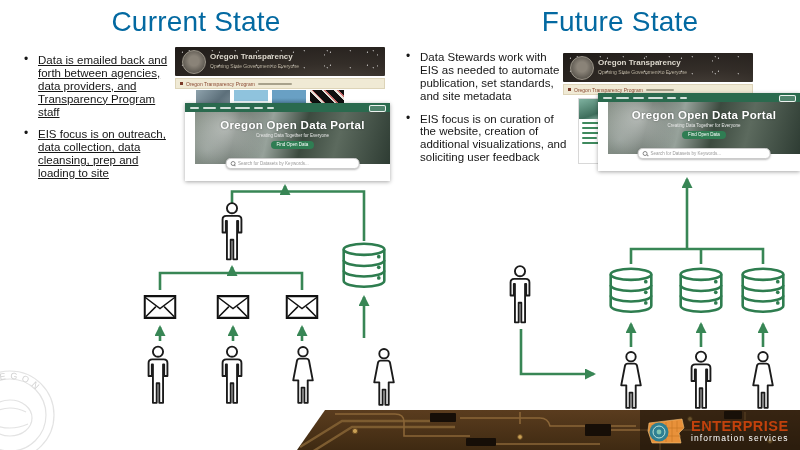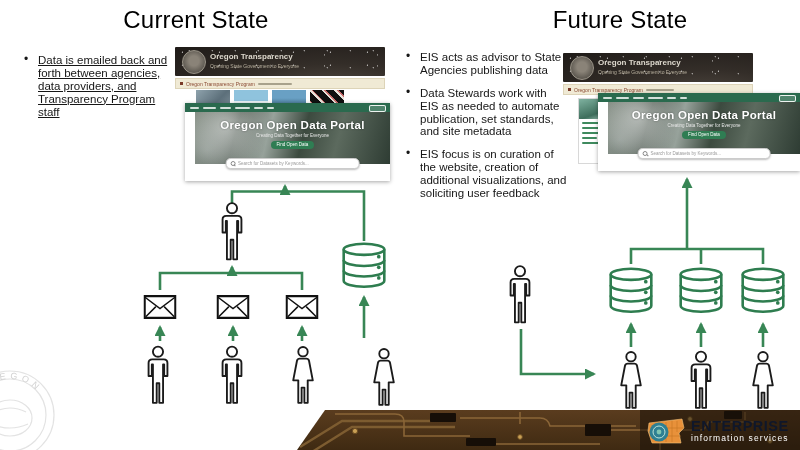--- a/index.html
+++ b/index.html
@@ -1,20 +1,20 @@
 <!DOCTYPE html>
 <html><head>
 <meta charset="utf-8">
 <style>
   html,body{margin:0;padding:0;background:#ffffff;}
   .slide{position:relative;width:800px;height:450px;background:#fff;overflow:hidden;
          font-family:"Liberation Sans",sans-serif;}
 
   
-  .state-title{position:absolute;top:6px;font-size:24px;color:#000000;font-weight:400;
+  .state-title{position:absolute;top:6px;font-size:28px;color:#0369a1;font-weight:400;
                text-align:center;letter-spacing:.2px;}
   .t-cur{left:0;width:392px;}
   .t-fut{left:424px;width:392px;}
 
   
   .bullets{position:absolute;margin:0;padding:0;list-style:none;font-size:11.5px;
            line-height:1.12;color:#161616;}
   .bullets li{position:relative;padding-left:18px;margin-bottom:10px;}
   .bullets li::before{content:"\2022";position:absolute;left:4px;top:-1px;font-size:12px;}
   .b-left{left:20px;top:54px;width:154px;text-decoration:underline;}
@@ -86,39 +86,39 @@
   .rpanel i:nth-of-type(1){width:80%}.rpanel i:nth-of-type(2){width:65%}
   .rpanel i:nth-of-type(3){width:75%}.rpanel i:nth-of-type(4){width:55%}
   .rpanel i:nth-of-type(5){width:70%}
 
   
   .overlay{position:absolute;left:0;top:0;pointer-events:none;}
 
   
   .eis-logo{position:absolute;left:646px;top:413px;width:152px;height:35px;display:flex;
             align-items:center;gap:5px;}
-  .eis-text .l1{font-size:14.5px;font-weight:700;color:#0f172a;letter-spacing:.5px;line-height:15px;}
+  .eis-text .l1{font-size:14.5px;font-weight:700;color:#c2410c;letter-spacing:.5px;line-height:15px;}
   .eis-text .l2{font-size:8.5px;color:#fff;letter-spacing:1.1px;line-height:9px;}
 
   
   .seal-mark{position:absolute;left:-36px;top:366px;}
 </style>
 </head>
 <body>
 
 <div class="slide">
 
   <div class="state-title t-cur">Current State</div>
   <div class="state-title t-fut">Future State</div>
 
   <ul class="bullets b-left">
     <li>Data is emailed back and forth between agencies, data providers, and Transparency Program staff</li>
+    <li>EIS focus is on outreach, data collection, data cleansing, prep and loading to site</li>
   </ul>
   <ul class="bullets b-right">
-    <li>EIS acts as advisor to State Agencies publishing data</li>
     <li>Data Stewards work with EIS as needed to automate publication, set standards, and site metadata</li>
     <li>EIS focus is on curation of the website, creation of additional visualizations, and soliciting user feedback</li>
   </ul>
 
   <div class="tbanner" style="left:175px;top:47px;width:210px;">
     <div class="tb-dark">
       <div class="tb-seal"></div>
       <div class="tb-title">Oregon Transparency</div>
       <div class="tb-tag">Opening State Government to Everyone</div>
     </div>

